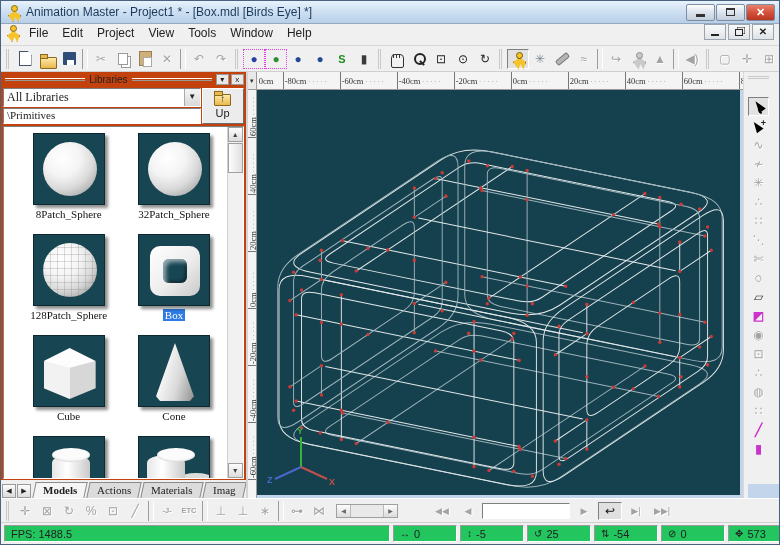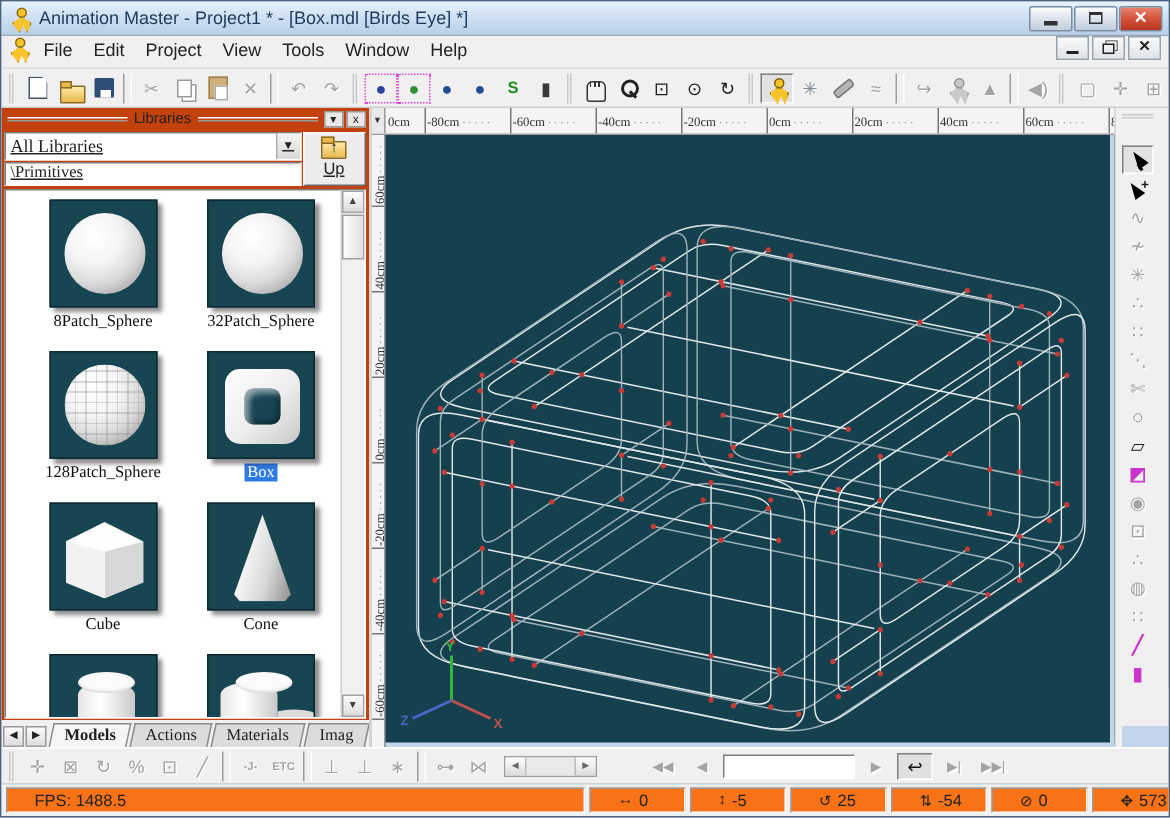--- a/index.html
+++ b/index.html
@@ -82,21 +82,21 @@
   .i-cursor-plus{align-items:flex-start;justify-content:flex-end;font-size:9px;font-weight:bold;padding:1px 2px 0 0;}
   .i-cursor-plus::before{content:"";border-left:4px solid transparent;border-right:4px solid transparent;
     border-bottom:11px solid #000;transform:rotate(-36deg);top:4px;left:4px;}
   
   .main{flex:1;display:flex;min-height:0;}
   
   .leftpanel{flex:0 0 224px;display:flex;flex-direction:column;border-right:2px solid #d4d4d4;background:#c2410c;min-height:0;}
   .ptitle{height:15px;display:flex;align-items:center;font-size:10px;padding:0 2px;gap:2px;}
   .pline{flex:1;height:3px;border-top:1px solid #fff;border-bottom:1px solid #9a9a9a;margin:0 2px;}
   .ptbtn{width:13px;height:11px;border:1px solid #9a9a9a;background:#e8e8e8;font-size:8px;line-height:9px;text-align:center;}
-  .libhead{display:grid;grid-template-columns:1fr 42px;grid-template-rows:19px 16px;gap:1px;padding:1px 2px;text-decoration:underline;}
+  .libhead{display:grid;grid-template-columns:1fr 42px;grid-template-rows:19px 16px;gap:1px;padding:1px 2px;}
   .combo{grid-column:1;grid-row:1;display:flex;border:1px solid;border-color:#7f7f7f #fff #fff #7f7f7f;background:#fff;}
   .combo-text{flex:1;font-family:"Liberation Serif",serif;font-size:12px;padding:1px 3px;white-space:nowrap;overflow:hidden;}
   .combo-arrow{width:16px;background:linear-gradient(#f4f4f4,#d9d9d9);border-left:1px solid #aaa;
     font-size:8px;text-align:center;line-height:16px;}
   .pathfield{grid-column:1;grid-row:2;border:1px solid;border-color:#7f7f7f #fff #fff #7f7f7f;background:#fff;
     font-family:"Liberation Serif",serif;font-size:11px;padding:0 3px;white-space:nowrap;overflow:hidden;}
   .upbtn{grid-column:2;grid-row:1/3;border:1px solid;border-color:#fff #6a6a6a #6a6a6a #fff;background:#ececec;
     display:flex;flex-direction:column;align-items:center;justify-content:center;font-size:11px;}
   .upfolder{width:17px;height:12px;background:linear-gradient(#ffeaa6,#e9b84e);border:1px solid #8a6a1c;
     border-radius:1px;position:relative;margin-bottom:1px;}
@@ -181,21 +181,21 @@
   .pbtn{min-width:24px;height:18px;border:1px solid transparent;display:flex;align-items:center;justify-content:center;
     font-size:9px;color:#a3a3a3;text-shadow:1px 1px 0 #fff;padding:0 3px;}
   .pbtn.en{color:#111;text-shadow:none;}
   .pbtn.pressed{border:1px solid;border-color:#7f7f7f #fff #fff #7f7f7f;background:#e0e0e0;font-size:12px;}
   .frameinput{width:88px;height:16px;border:1px solid;border-color:#7f7f7f #fff #fff #7f7f7f;background:#fff;
     font-size:11px;padding:0 3px;}
   
   .statusbar{height:22px;flex:0 0 22px;display:flex;align-items:center;background:#f0f0f0;
     border-top:1px solid #d0d0d0;padding:1px 3px;gap:3px;}
   .sfield{height:17px;border:1px solid;border-color:#9a9a9a #fff #fff #9a9a9a;
-    display:flex;align-items:center;padding:0 18px;font-size:11px;background:#f97316;}
+    display:flex;align-items:center;padding:0 6px;font-size:11px;background:#22c55e;}
   .sfps{width:386px;flex:0 0 386px;}
   .sboxes{margin-left:auto;display:flex;gap:3px;}
   .sbox{width:64px;}
   .sicon{font-size:10px;margin-right:4px;color:#222;}
   .sgrip{width:12px;height:12px;margin-left:1px;
     background:repeating-linear-gradient(135deg,transparent 0 2px,#aaa 2px 3px,#fff 3px 4px);}
 </style>
 </head>
 <body>
 

